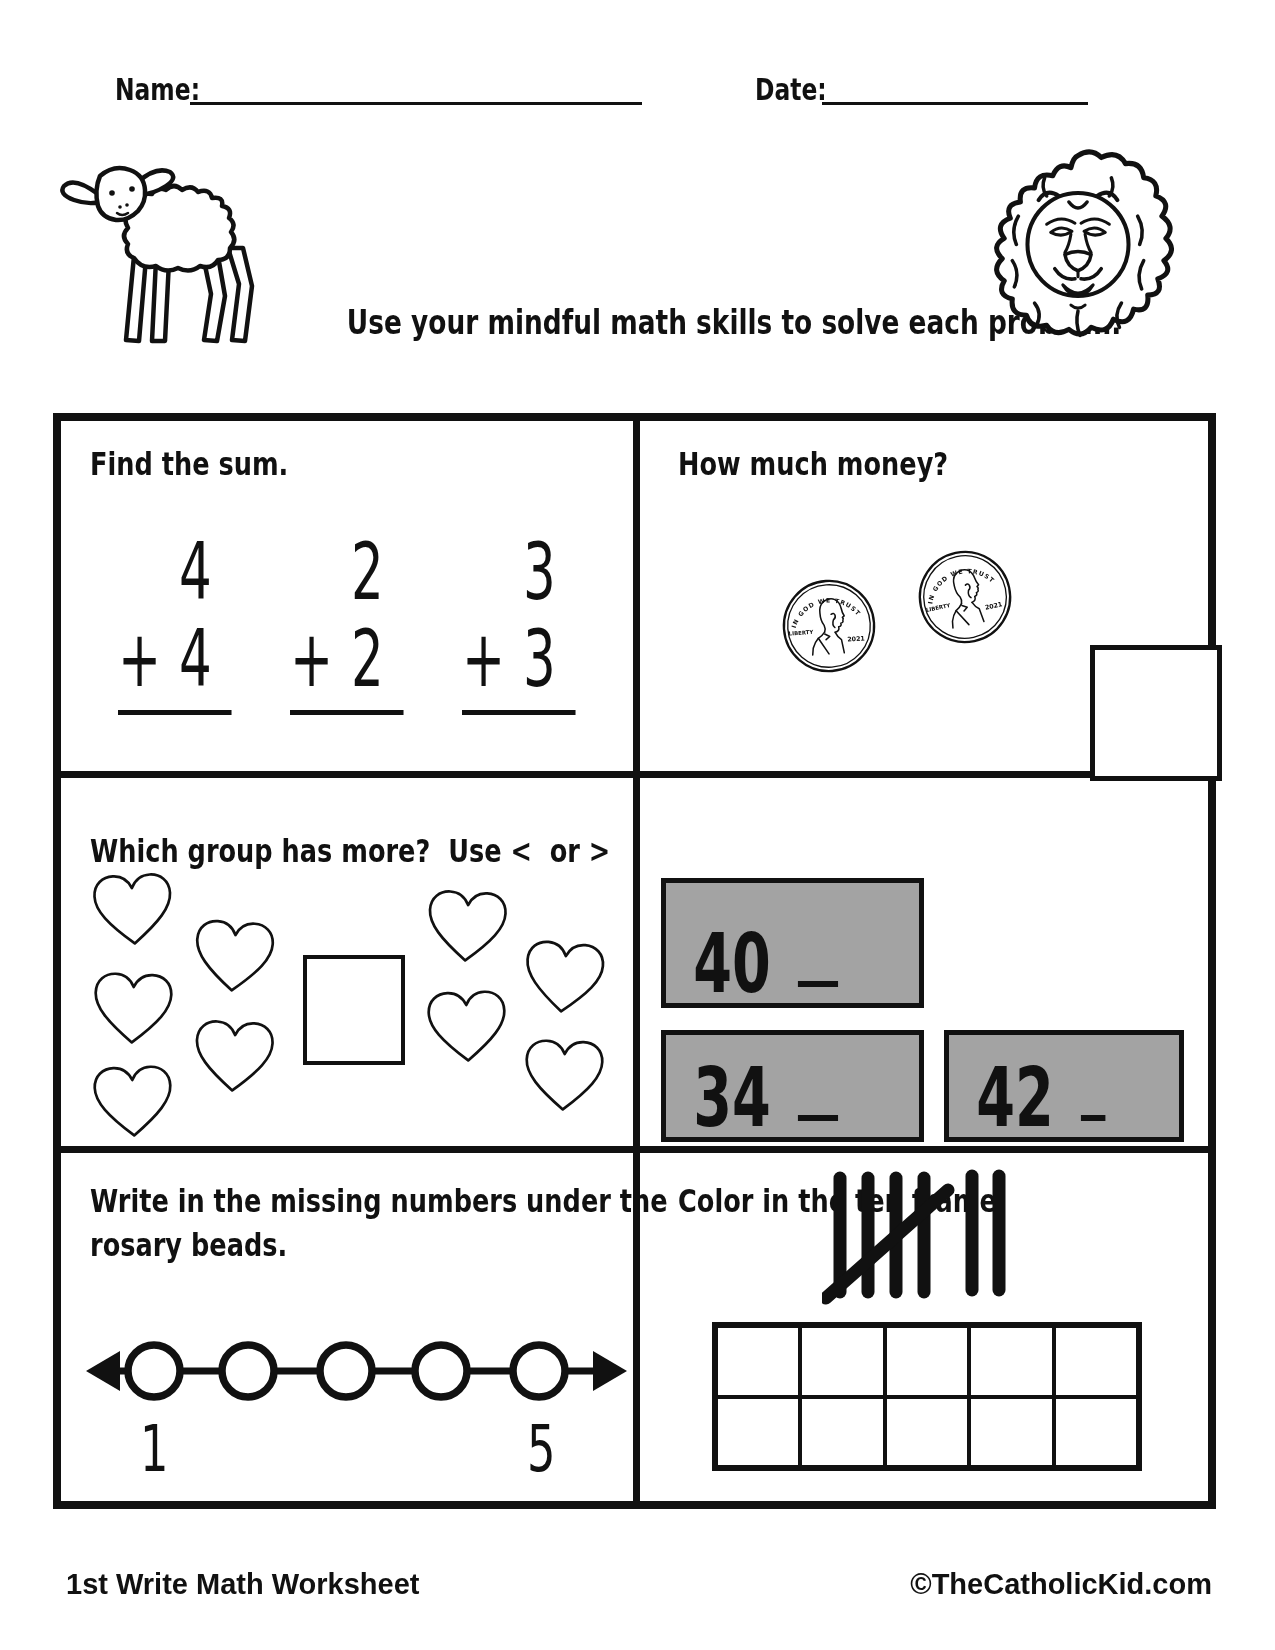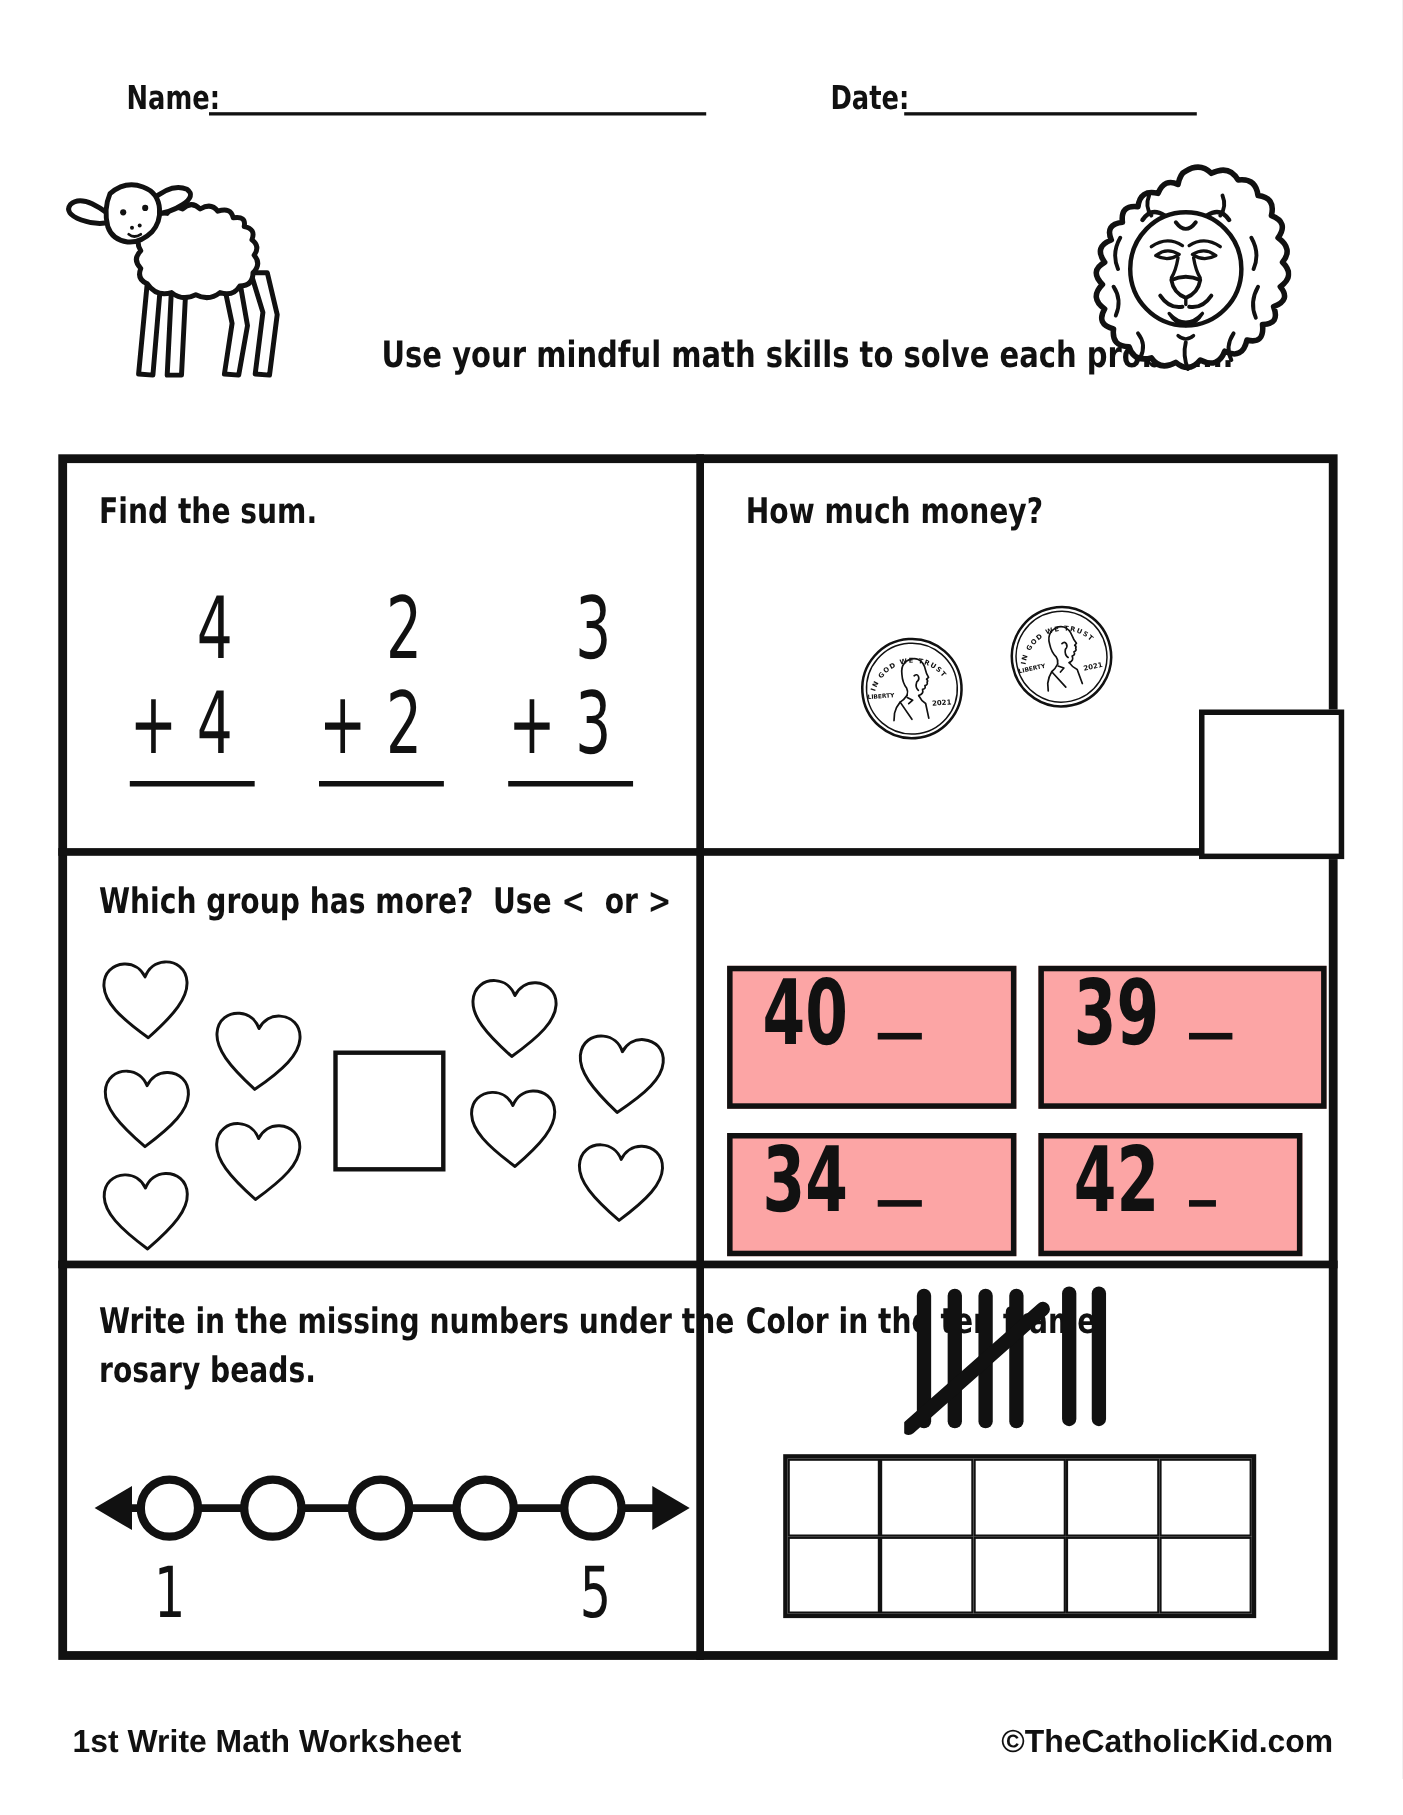--- a/index.html
+++ b/index.html
@@ -26,21 +26,21 @@
   .ptitle{
     font-size:32px;font-weight:bold;display:inline-block;
     transform:scaleX(0.80);transform-origin:left top;white-space:pre;
   }
   .tableline{background:#111;}
   .addcol{width:172px;transform:scaleX(0.66);transform-origin:left top;font-size:78px;}
   .addtop{text-align:right;padding-right:30px;height:88px;line-height:88px;}
   .addbot{display:flex;justify-content:space-between;height:86px;line-height:86px;}
   .addbot .bd{padding-right:30px;}
   .ansline{margin-top:8px;height:5px;background:#111;}
-  .numbox{border:5px solid #111;background:#fca5a5;display:flex;flex-direction:column;justify-content:flex-start;}
+  .numbox{border:5px solid #111;background:#a3a3a3;display:flex;flex-direction:column;justify-content:flex-end;}
   .numwrap{display:flex;align-items:flex-end;gap:40px;transform:scaleX(0.68);transform-origin:left center;padding-left:40px;white-space:nowrap;}
   .bignum{font-size:82px;font-weight:bold;line-height:0.95;}
   .blankline{width:104px;border-bottom:6px solid #111;margin-bottom:16px;}
   .answerbox{border:5px solid #111;background:#fff;z-index:5;}
   .squarebox{border:4px solid #111;background:#fff;}
   .tenframe{display:grid;grid-template-columns:repeat(5,1fr);grid-template-rows:1fr 1fr;border:4px solid #111;background:#fff;box-sizing:border-box;}
   .tfcell{border:2px solid #111;}
   .numlabel{font-size:64px;display:inline-block;transform:scaleX(0.7);transform-origin:center top;}
   .labelbox{text-align:center;}
   .footer{font-family:"Liberation Sans",sans-serif;font-weight:bold;font-size:29px;}
@@ -181,21 +181,21 @@
 
   <svg class="abs" style="left:781px;top:578px;transform:rotate(-4deg)" width="96" height="96" viewBox="0 0 100 100">
       <use href="#pennyShape"></use>
     </svg>
   <svg class="abs" style="left:917px;top:549px;transform:rotate(-12deg)" width="96" height="96" viewBox="0 0 100 100">
       <use href="#pennyShape"></use>
     </svg>
 
   <div class="abs answerbox" style="left:1090px;top:645px;width:122px;height:126px"></div>
 
-  <div class="abs" style="left:90px;top:800px">
+  <div class="abs" style="left:90px;top:832px">
     <span class="ptitle">Which group has more?  Use &lt;  or &gt;</span>
   </div>
 
   <svg width="0" height="0" style="position:absolute" aria-hidden="true">
     <defs>
       <path id="heartShape" d="M50 86 C20 62 5 45 5 28 C5 13 16 5 28 5 C38 5 46 11 50 20 C54 11 62 5 72 5 C84 5 95 13 95 28 C95 45 80 62 50 86 Z" fill="#ffffff" stroke="#111" stroke-width="3.2" stroke-linejoin="round"></path>
     </defs>
   </svg>
 
   <svg class="abs" style="left:91px;top:870px;transform:rotate(-3deg)" width="84" height="78" viewBox="0 0 100 90">
@@ -226,26 +226,20 @@
       <use href="#heartShape"></use>
     </svg>
   <svg class="abs" style="left:522px;top:1036px;transform:rotate(2deg)" width="84" height="78" viewBox="0 0 100 90">
       <use href="#heartShape"></use>
     </svg>
 
 
   <div class="abs numbox" style="left:661px;top:878px;width:263px;height:130px;box-sizing:border-box">
     <div class="numwrap">
       <span class="bignum">40</span>
-      <span class="blankline"></span>
-    </div>
-  </div>
-  <div class="abs numbox" style="left:944px;top:878px;width:262px;height:130px;box-sizing:border-box">
-    <div class="numwrap">
-      <span class="bignum">39</span>
       <span class="blankline"></span>
     </div>
   </div>
   <div class="abs numbox" style="left:661px;top:1030px;width:263px;height:112px;box-sizing:border-box">
     <div class="numwrap">
       <span class="bignum">34</span>
       <span class="blankline"></span>
     </div>
   </div>
   <div class="abs numbox" style="left:944px;top:1030px;width:240px;height:112px;box-sizing:border-box">

